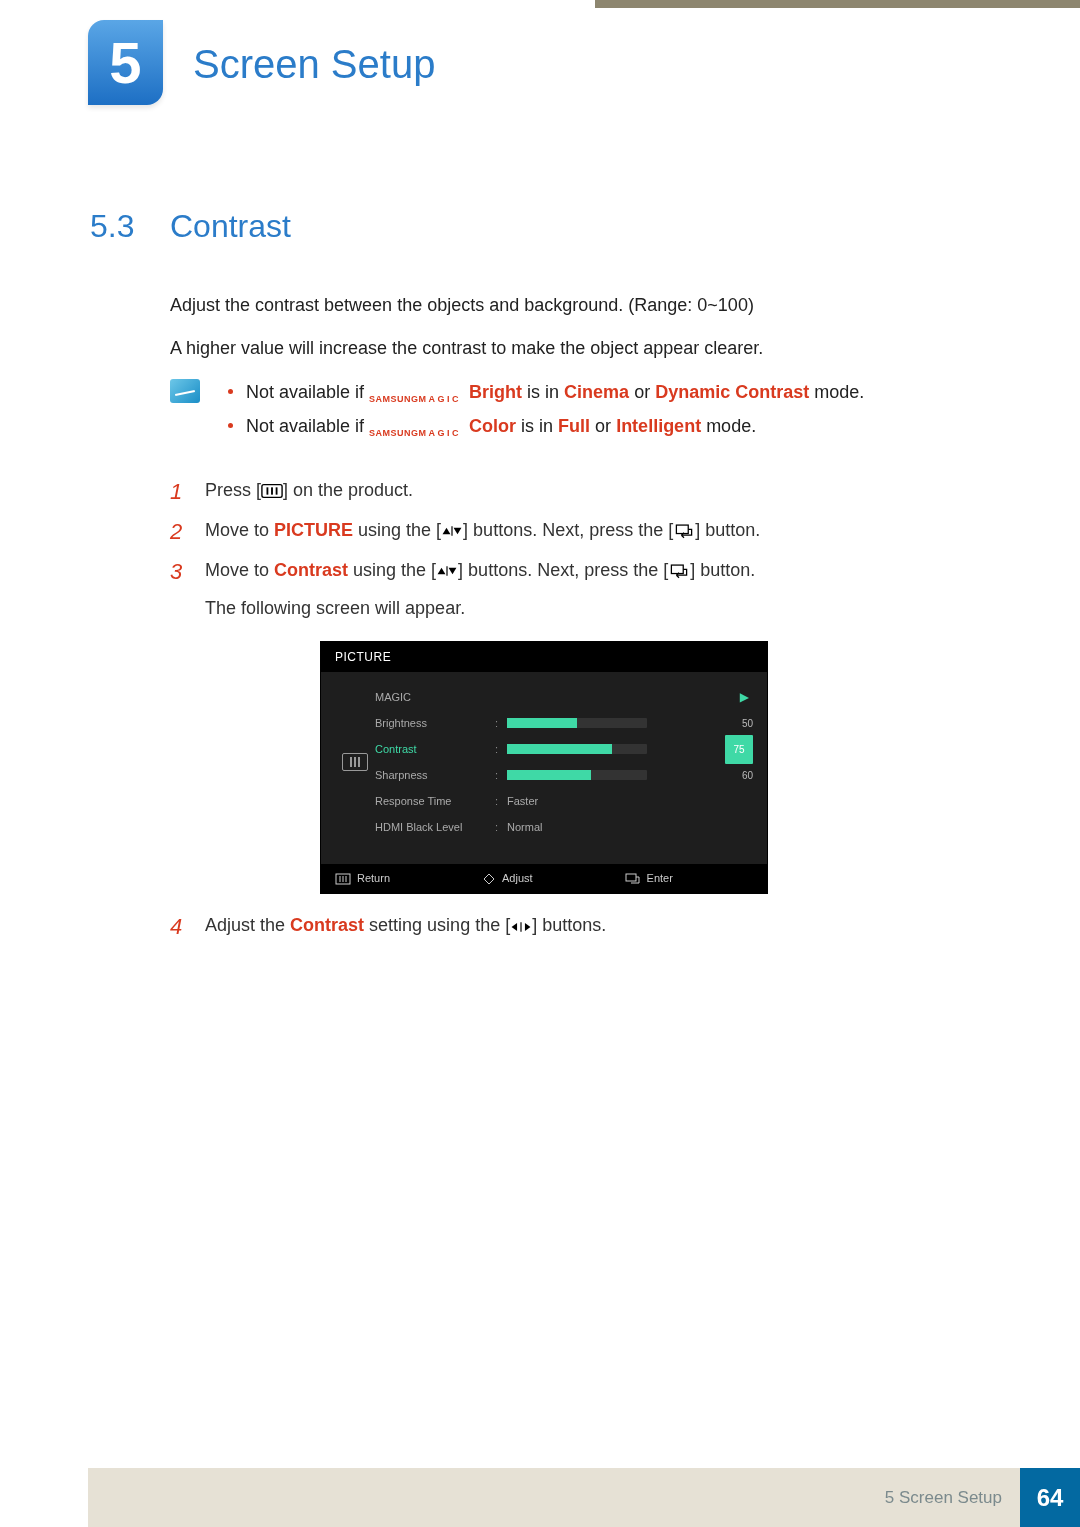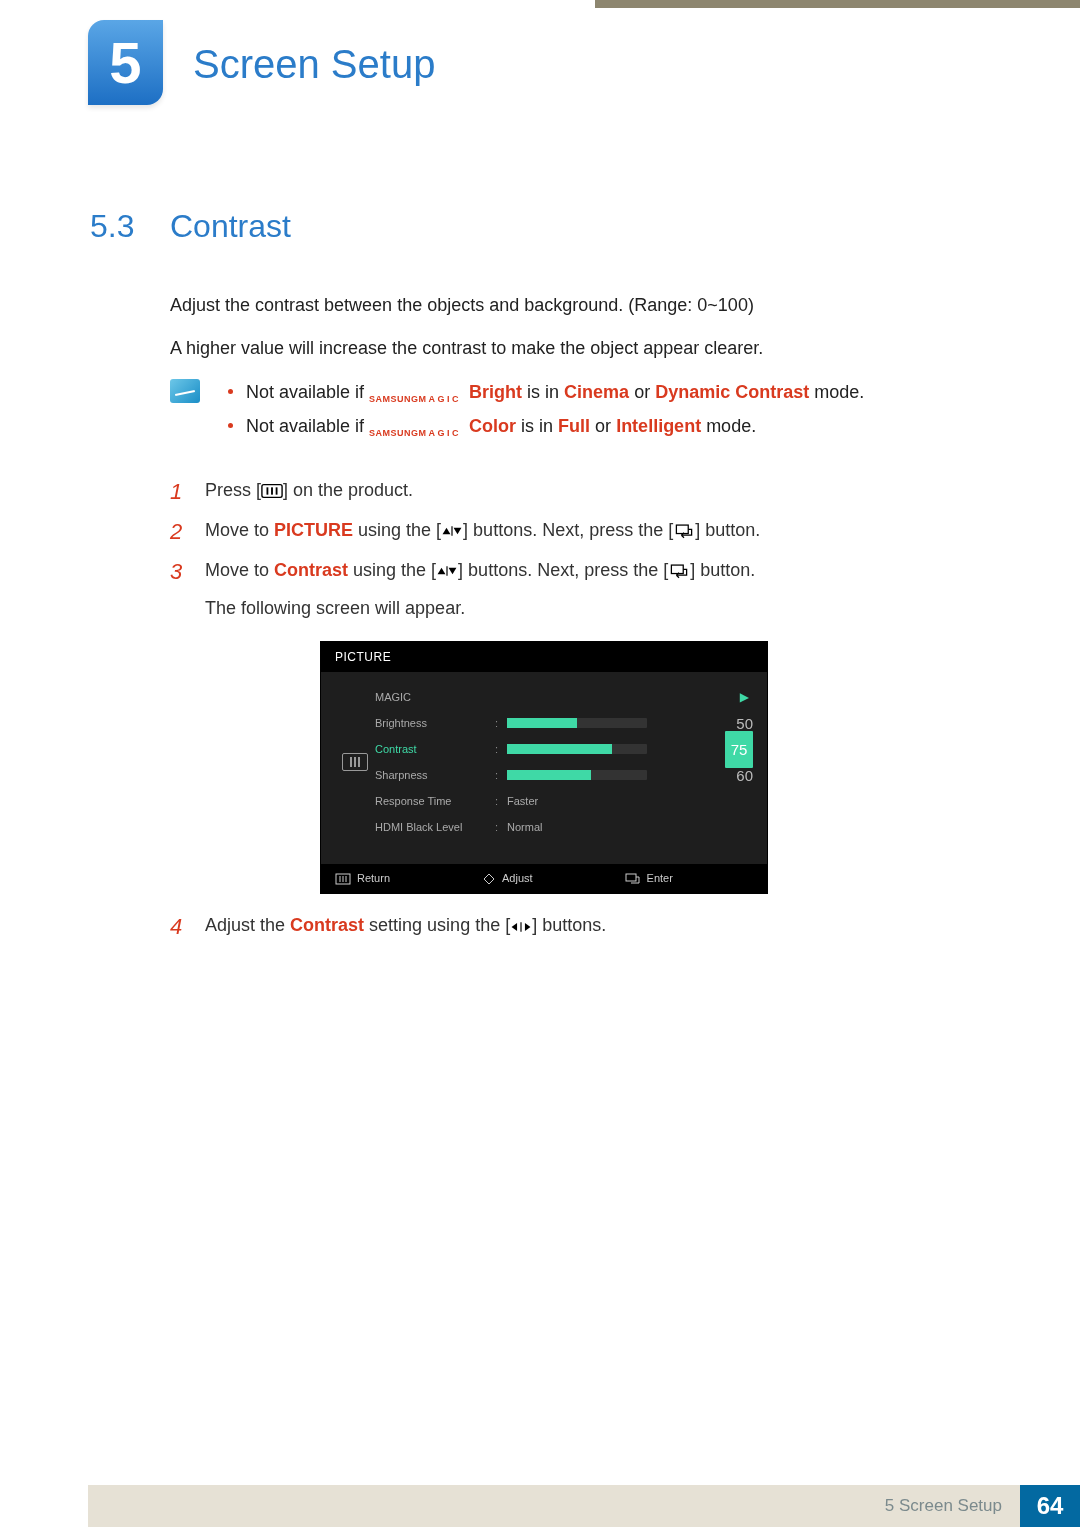--- a/index.html
+++ b/index.html
@@ -194,37 +194,37 @@
     align-items: center;
     height: 26px;
     font-size: 11px;
   }
   .osd-label { width: 120px; color: #aaa; }
   .osd-label.hl { color: #3fd9a6; }
   .osd-sep { width: 12px; color: #888; }
   .osd-bar-wrap { flex: 1; display: flex; align-items: center; }
   .osd-bar { height: 10px; background: #333; position: relative; width: 140px; border-radius:1px; }
   .osd-bar-fill { position:absolute; left:0; top:0; bottom:0; background:#3fd9a6; }
-  .osd-val { width: 28px; text-align: right; color: #bbb; font-size: 15px; }
+  .osd-val { width: 28px; text-align: right; color: #bbb; font-size: 10px; }
   .osd-val.hl { color: #fff; background:#3fd9a6; padding:7px 3px; border-radius:1px; text-align:center; }
   .osd-text { color:#aaa; font-size:11px; }
   .osd-arrow { color: #3fd9a6; font-size: 12px; margin-left: auto; margin-right: 4px; }
   .osd-footer {
     background: #000;
     display: flex;
     color: #ccc;
     font-size: 11px;
     padding: 6px 14px;
     gap: 92px;
   }
   .osd-footer span { display: inline-flex; align-items: center; gap: 6px; }
   .footer-bar {
     position: absolute;
     bottom: 0; left: 0; right: 0;
-    height: 42px;
+    height: 59px;
     display: flex;
     align-items: stretch;
   }
   .footer-left { flex: 1; background: #e6e1d5; display:flex; align-items:center; justify-content:flex-end; padding-right:18px; color:#7b8a8d; font-size:17px; }
   .footer-right { width: 60px; background: #0369a1; color:#fff; display:flex; align-items:center; justify-content:center; font-size:24px; font-weight:bold; }
   .footer-space { width: 88px; }
 </style>
 </head>
 <body>
 

